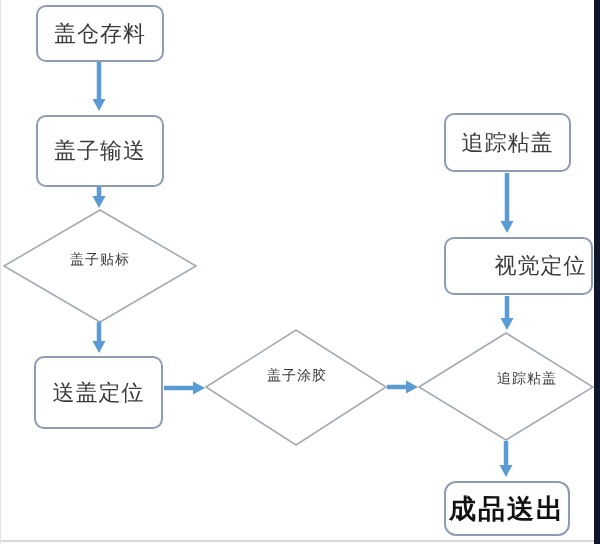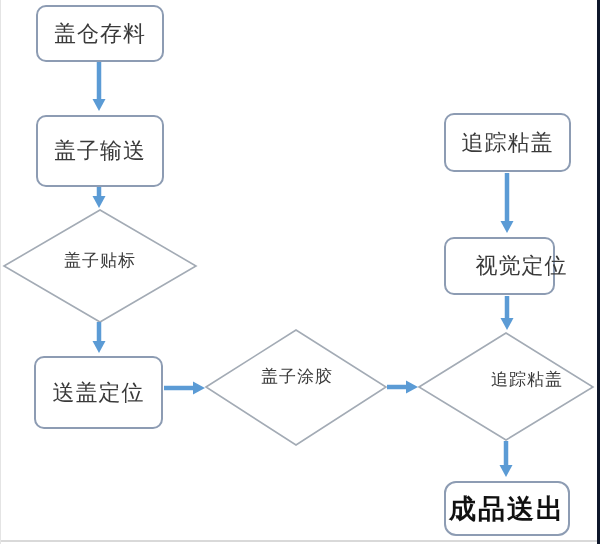--- a/index.html
+++ b/index.html
@@ -11,21 +11,21 @@
   }
   html,body{margin:0;padding:0;background:#ffffff;}
   .canvas{
     position:relative;
     width:600px;height:544px;
     background:#ffffff;
     font-family:"Liberation Sans","DejaVu Sans",sans-serif;
     color:var(--text);
     overflow:hidden;
     border-left:1px solid #e4e4e4;
-    border-right:3px solid #0f172a;
+    border-right:6px solid #0f172a;
     box-sizing:border-box;
   }
   .frame-bottom{
     position:absolute;left:0;right:0;top:540px;height:2px;
     background:var(--frame);
   }
   .layer{position:absolute;left:0;top:0;width:600px;height:544px;}
   .node{
     position:absolute;
     display:flex;align-items:center;justify-content:center;
@@ -34,29 +34,29 @@
     border-radius:10px;
     font-size:22px;
     letter-spacing:1px;
     box-sizing:border-box;
     white-space:nowrap;
   }
   .b1{left:35px;top:5px;width:128px;height:57px;}
   .b2{left:35px;top:115px;width:128px;height:72px;}
   .b3{left:33px;top:356px;width:129px;height:73px;}
   .b4{left:443px;top:113px;width:127px;height:59px;}
-  .b5{left:443px;top:237px;width:111px;height:58px;padding-left:44px;}
+  .b5{left:443px;top:237px;width:149px;height:58px;padding-left:44px;}
   .b6{left:443px;top:481px;width:126px;height:55px;
       font-family:"Liberation Serif","DejaVu Serif",serif;
       font-weight:bold;font-size:27px;letter-spacing:2px;
       border-radius:12px;color:#111;justify-content:center;}
   .dlabel{
     position:absolute;
     transform:translate(-50%,-50%);
-    font-size:17px;
+    font-size:14px;
     letter-spacing:1px;
     white-space:nowrap;
   }
   .d1{left:99px;top:260px;}
   .d2{left:296px;top:376px;}
   .d3{left:526px;top:379px;}
   .diamond{fill:#ffffff;stroke:var(--diamond-border);stroke-width:1.6;}
   .shaft{stroke:var(--arrow);stroke-width:4.5;}
   .head{fill:var(--arrow);}
 </style>

